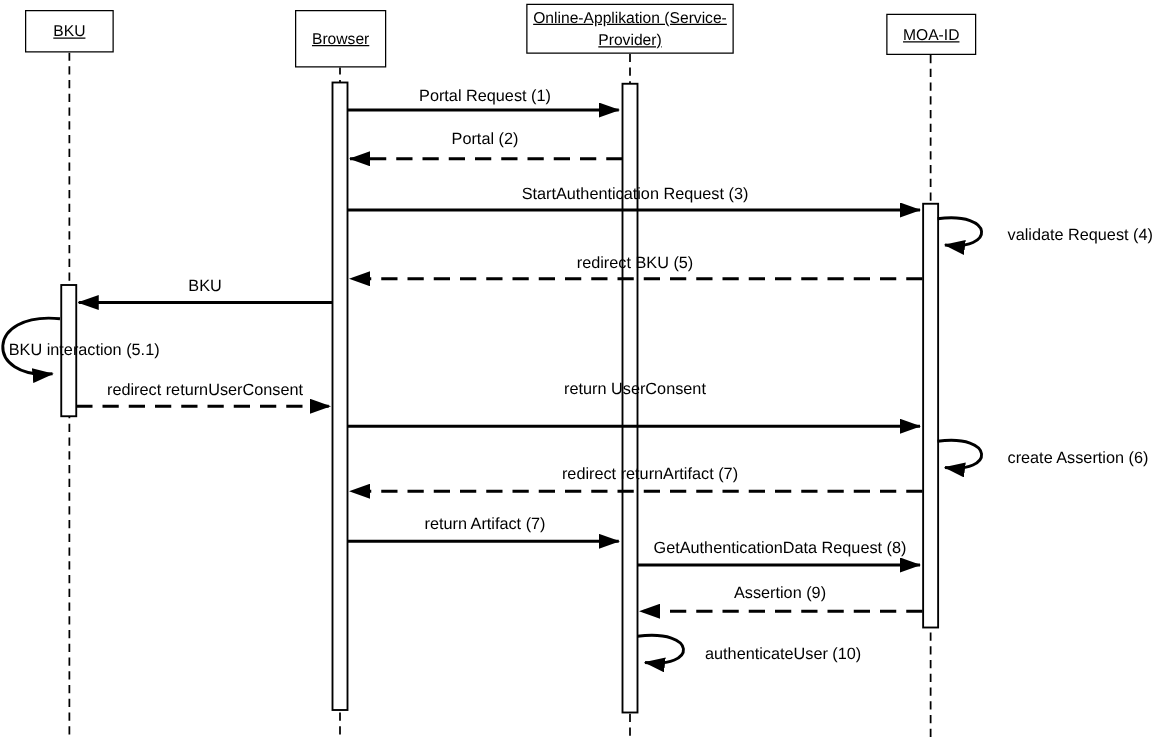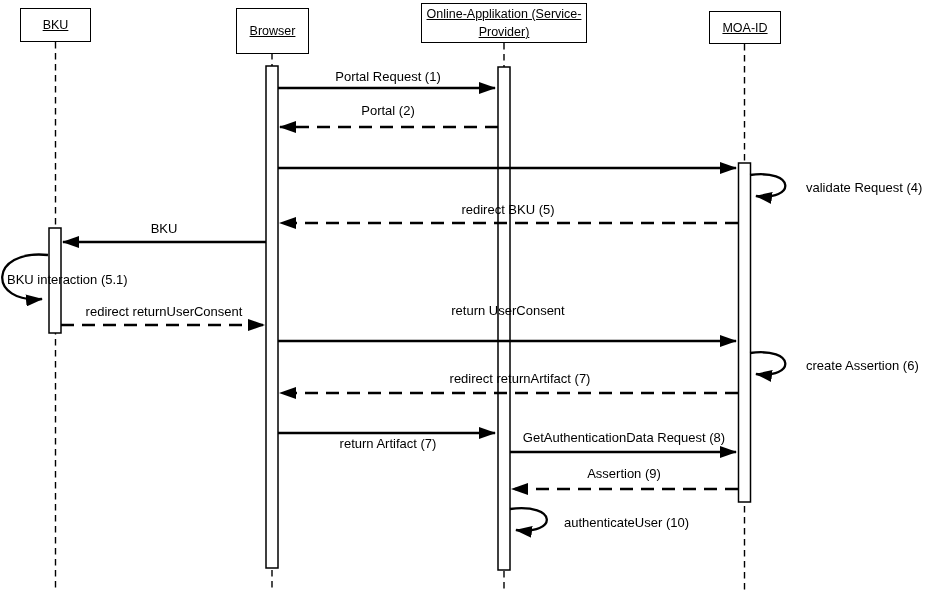--- a/index.html
+++ b/index.html
@@ -90,26 +90,27 @@
   </div>
   <div class="actor-box" style="left:421px;top:3px;width:166px;height:40px;">
     <span>Online-Applikation (Service-Provider)</span>
   </div>
   <div class="actor-box" style="left:709px;top:11px;width:72px;height:33px;">
     <span>MOA-ID</span>
   </div>
 
   <div class="msg-label centered" style="left:388px;top:69px;">Portal Request (1)</div>
   <div class="msg-label centered" style="left:388px;top:103px;">Portal (2)</div>
+  <div class="msg-label centered" style="left:508px;top:147px;">StartAuthentication Request (3)</div>
   <div class="msg-label" style="left:806px;top:180px;">validate Request (4)</div>
   <div class="msg-label centered" style="left:508px;top:202px;text-align:center;">redirect BKU (5)</div>
   <div class="msg-label centered" style="left:164px;top:221px;">BKU</div>
   <div class="msg-label" style="left:7px;top:272px;">BKU interaction (5.1)</div>
   <div class="msg-label centered" style="left:164px;top:304px;">redirect returnUserConsent</div>
   <div class="msg-label centered" style="left:508px;top:303px;">return UserConsent</div>
   <div class="msg-label" style="left:806px;top:358px;">create Assertion (6)</div>
   <div class="msg-label centered" style="left:520px;top:371px;text-align:center;">redirect returnArtifact (7)</div>
-  <div class="msg-label centered" style="left:388px;top:436px;">return Artifact (7)</div>
+  <div class="msg-label centered" style="left:388px;top:411px;">return Artifact (7)</div>
   <div class="msg-label centered" style="left:624px;top:430px;">GetAuthenticationData Request (8)</div>
   <div class="msg-label centered" style="left:624px;top:466px;">Assertion (9)</div>
   <div class="msg-label" style="left:564px;top:515px;">authenticateUser (10)</div>
 
 </div>
 
 </body></html>

